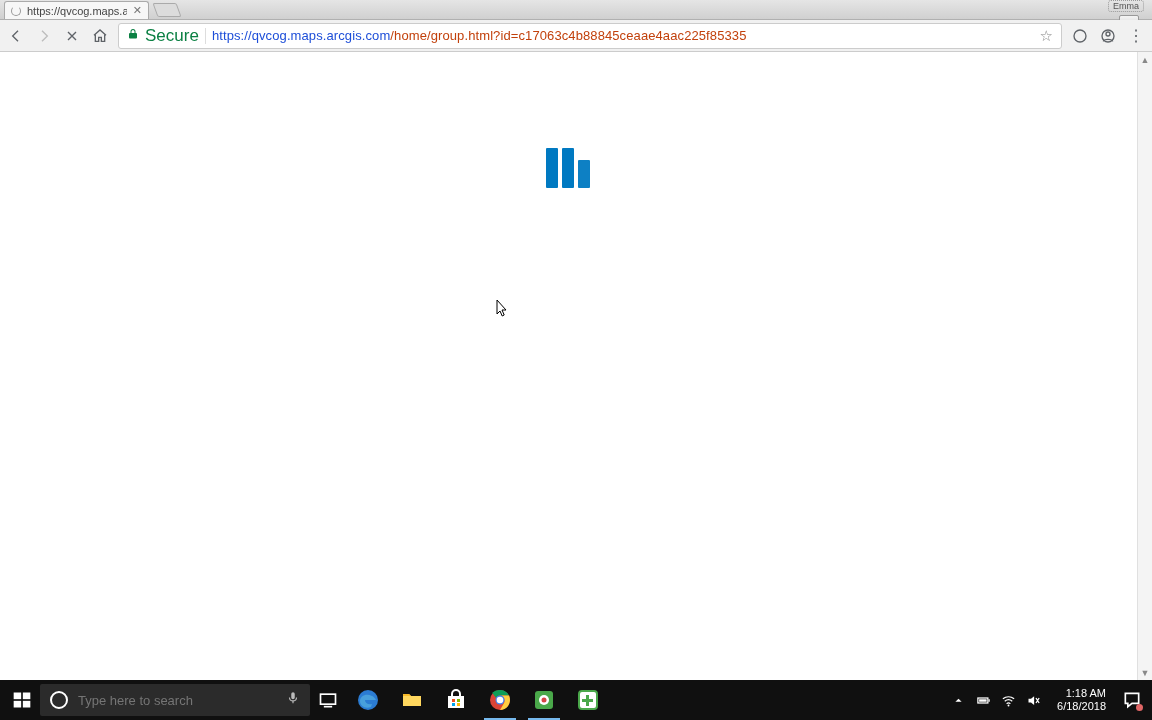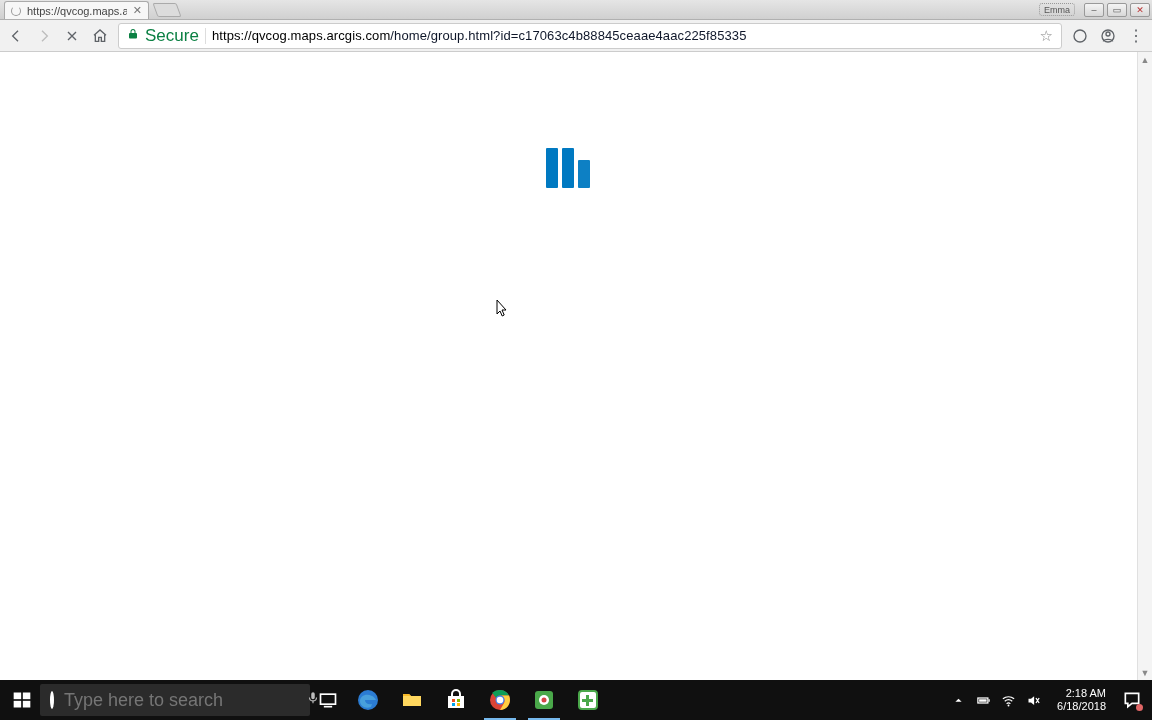--- a/index.html
+++ b/index.html
@@ -8,37 +8,37 @@
 
 .window-frame { width: 100%; height: 100%; display: flex; flex-direction: column; background: #d4d0c8; }
 .titlebar { height: 20px; background: linear-gradient(#e5e5e5, #d0d0d0); border-bottom: 1px solid #b0b0b0; display: flex; justify-content: space-between; align-items: stretch; }
 .tabstrip { display: flex; align-items: flex-end; gap: 0; padding-left: 4px; height: 100%; }
 .tab { height: 18px; background: #f7f7f7; border: 1px solid #aaa; border-bottom: none; border-radius: 3px 3px 0 0; display: flex; align-items: center; padding: 0 6px 0 6px; font-size: 11px; color: #444; gap: 6px; width: 145px; position: relative; }
 .tab .spinner { width: 10px; height: 10px; border: 1.5px solid #9a9a9a; border-top-color: transparent; border-radius: 50%; animation: spin 1s linear infinite; }
 @keyframes spin { to { transform: rotate(360deg); } }
 .tab .title { flex: 1; white-space: nowrap; overflow: hidden; text-overflow: clip; }
 .tab .close { font-size: 11px; color: #777; cursor: pointer; }
 .new-tab { width: 24px; height: 14px; margin-left: 6px; background: #dcdcdc; border: 1px solid #aaa; border-radius: 2px; transform: skewX(20deg); align-self: center; }
-.window-controls { display: flex; align-items: center; padding-right: 2px; gap: 3px; }
+.window-controls { display: flex; align-items: center; padding-right: 2px; gap: 3px; flex-direction: column; }
 .user-badge { font-size: 9px; color: #555; border: 1px dotted #999; padding: 0 4px; border-radius: 3px; margin-right: 6px; height: 13px; display:flex; align-items:center;}
 .win-btn { width: 20px; height: 14px; background: linear-gradient(#f4f4f4,#d8d8d8); border: 1px solid #999; border-radius: 2px; display: flex; align-items: center; justify-content: center; font-size: 9px; color: #555; cursor: pointer; }
 .win-btn.close-x { color: #b33; }
 
 
 .browser-toolbar { height: 32px; background: #f1f1f1; border-bottom: 1px solid #ccc; display: flex; align-items: center; padding: 0 6px; gap: 8px; }
 .nav-btn { width: 20px; height: 20px; display:flex; align-items:center; justify-content:center; color:#5f6368; border-radius: 50%; cursor:pointer; }
 .nav-btn.disabled { color: #bcbcbc; }
 .nav-btn svg { width: 16px; height: 16px; }
 .omnibox { flex: 1; height: 26px; background: #fff; border: 1px solid #ccc; border-radius: 3px; display: flex; align-items: center; padding: 0 8px; gap: 6px; font-size: 13px; color: #333; }
 .lock-icon { color: #0b8043; }
 .secure { color: #0b8043; font-size: 17px; }
 .divider { width:1px; height: 16px; background:#ddd; }
 .url { color: #333; letter-spacing: 0.1px; }
-.url .host { color: #000000; }
-.url .rest { color: #0f172a; }
+.url .host { color: #1d4ed8; }
+.url .rest { color: #c2410c; }
 .star { margin-left: auto; color: #888; cursor:pointer; font-size: 15px;}
 .toolbar-right-icon { width: 20px; height:20px; display:flex; align-items:center; justify-content:center; color:#5f6368; border-radius:50%; cursor:pointer;}
 .toolbar-right-icon svg { width:16px; height:16px; }
 .kebab { font-size: 16px; color:#5f6368; cursor:pointer; padding:0 2px;}
 
 
 .viewport { flex: 1; background: #fff; position: relative; overflow: hidden; }
 .vscroll { position:absolute; right:0; top:0; width:15px; height:100%; background:#f4f4f4; border-left:1px solid #e0e0e0; display:flex; flex-direction:column; align-items:center; }
 .vscroll .arrow { width:15px; height:15px; display:flex; align-items:center; justify-content:center; color:#888; font-size:9px; cursor:pointer;}
 .vscroll .track { flex:1; }
@@ -52,21 +52,21 @@
 
 
 .cursor { position: absolute; left: 496px; top: 247px; width: 14px; height: 20px; pointer-events:none; }
 .cursor svg { width:14px; height:20px; }
 
 
 .taskbar { height: 40px; background: #101010; display:flex; align-items:center; padding: 0 4px; gap: 0; color:#fff; }
 .tb-btn { height: 40px; display:flex; align-items:center; justify-content:center; padding: 0 8px; cursor:pointer; position:relative; }
 .tb-btn svg { width:20px; height:20px; }
 .search-box { display:flex; align-items:center; background:#2b2b2b; height: 32px; margin: 4px 0 4px 0; border-radius: 2px; padding: 0 10px; width: 270px; gap:10px; color:#ccc; }
-.search-box input { background:transparent; border:none; outline:none; color:#ccc; font-size:18px; flex:1; }
+.search-box input { background:transparent; border:none; outline:none; color:#ccc; font-size:13px; flex:1; }
 .search-box .mic { color:#bbb; }
 .circle-icon { width:18px; height:18px; border:2px solid #fff; border-radius:50%; }
 .task-icons { display:flex; align-items:center; height:100%; }
 .app-ico { width:28px; height:28px; display:flex; align-items:center; justify-content:center; }
 .app-ico svg { width:24px; height:24px; }
 .active-ind { position:absolute; bottom:0; left:6px; right:6px; height:2px; background:#76b9ed; }
 .tray { margin-left:auto; display:flex; align-items:center; gap:10px; padding-right: 6px; }
 .tray .ico { color:#fff; display:flex; align-items:center; }
 .tray .ico svg { width:15px; height:15px; }
 .clock { text-align:right; font-size:11px; line-height:13px; color:#fff; padding: 0 6px;}
@@ -271,21 +271,21 @@
             <circle cx="12" cy="20" r="1.5" fill="#fff"></circle>
           </svg>
         </span>
       <span class="ico">
           <svg viewBox="0 0 24 24">
             <path fill="#fff" d="M4 9h4l5-4v14l-5-4H4z"></path>
             <path fill="none" stroke="#fff" stroke-width="2" d="M16 8l5 8M21 8l-5 8"></path>
           </svg>
         </span>
       <div class="clock">
-        <div>2:18 AM</div>
+        <div>1:18 AM</div>
         <div>6/18/2018</div>
       </div>
       <span class="notif">
         <svg viewBox="0 0 24 24">
             <path fill="none" stroke="#fff" stroke-width="2" d="M4 4h16v12H12l-5 4v-4H4z"></path>
           </svg>
       </span>
     </div>
   </div>
 

